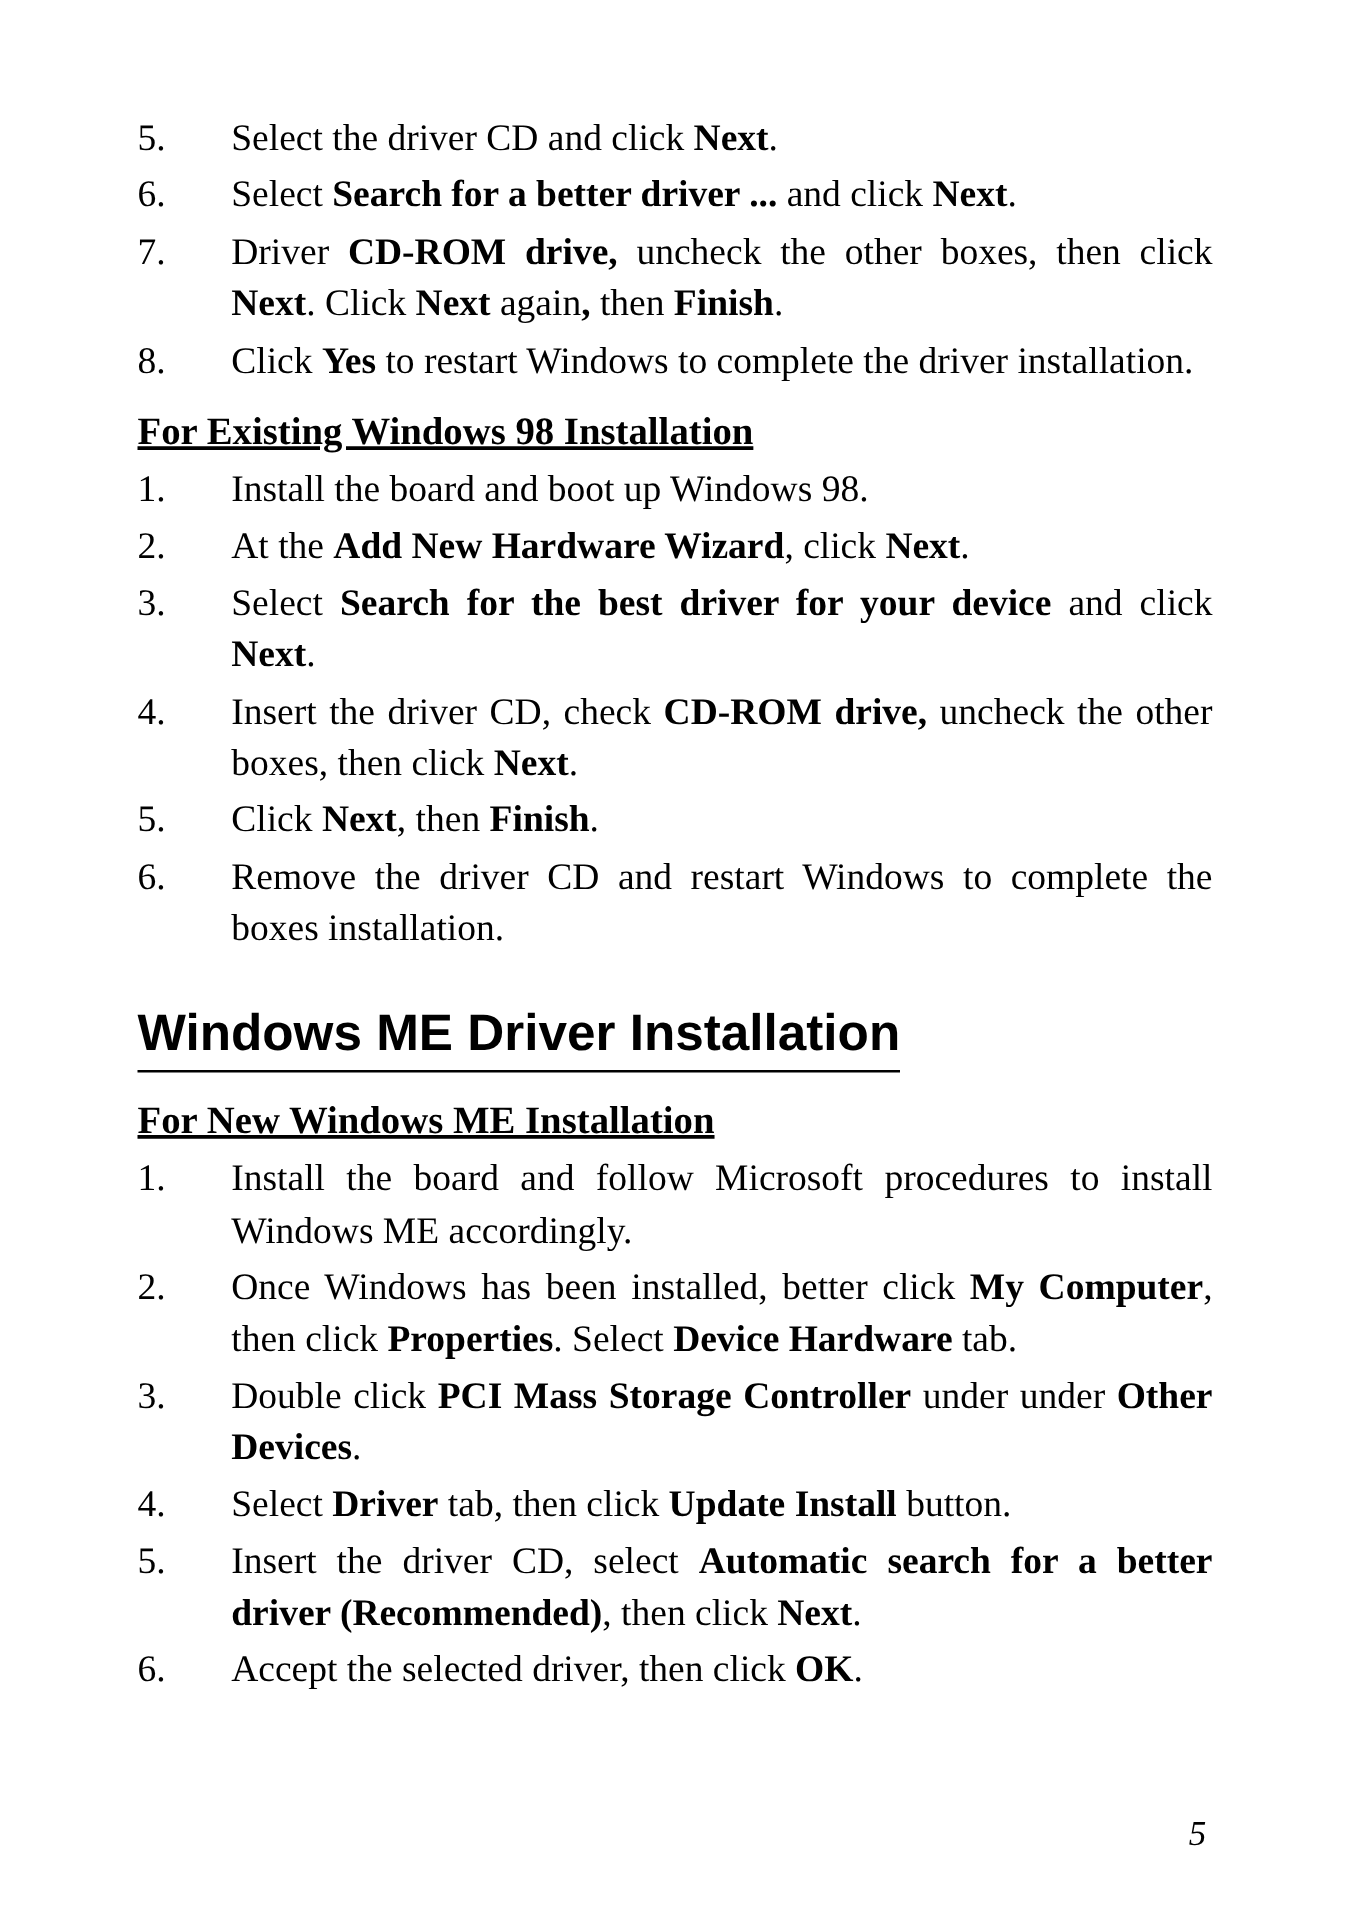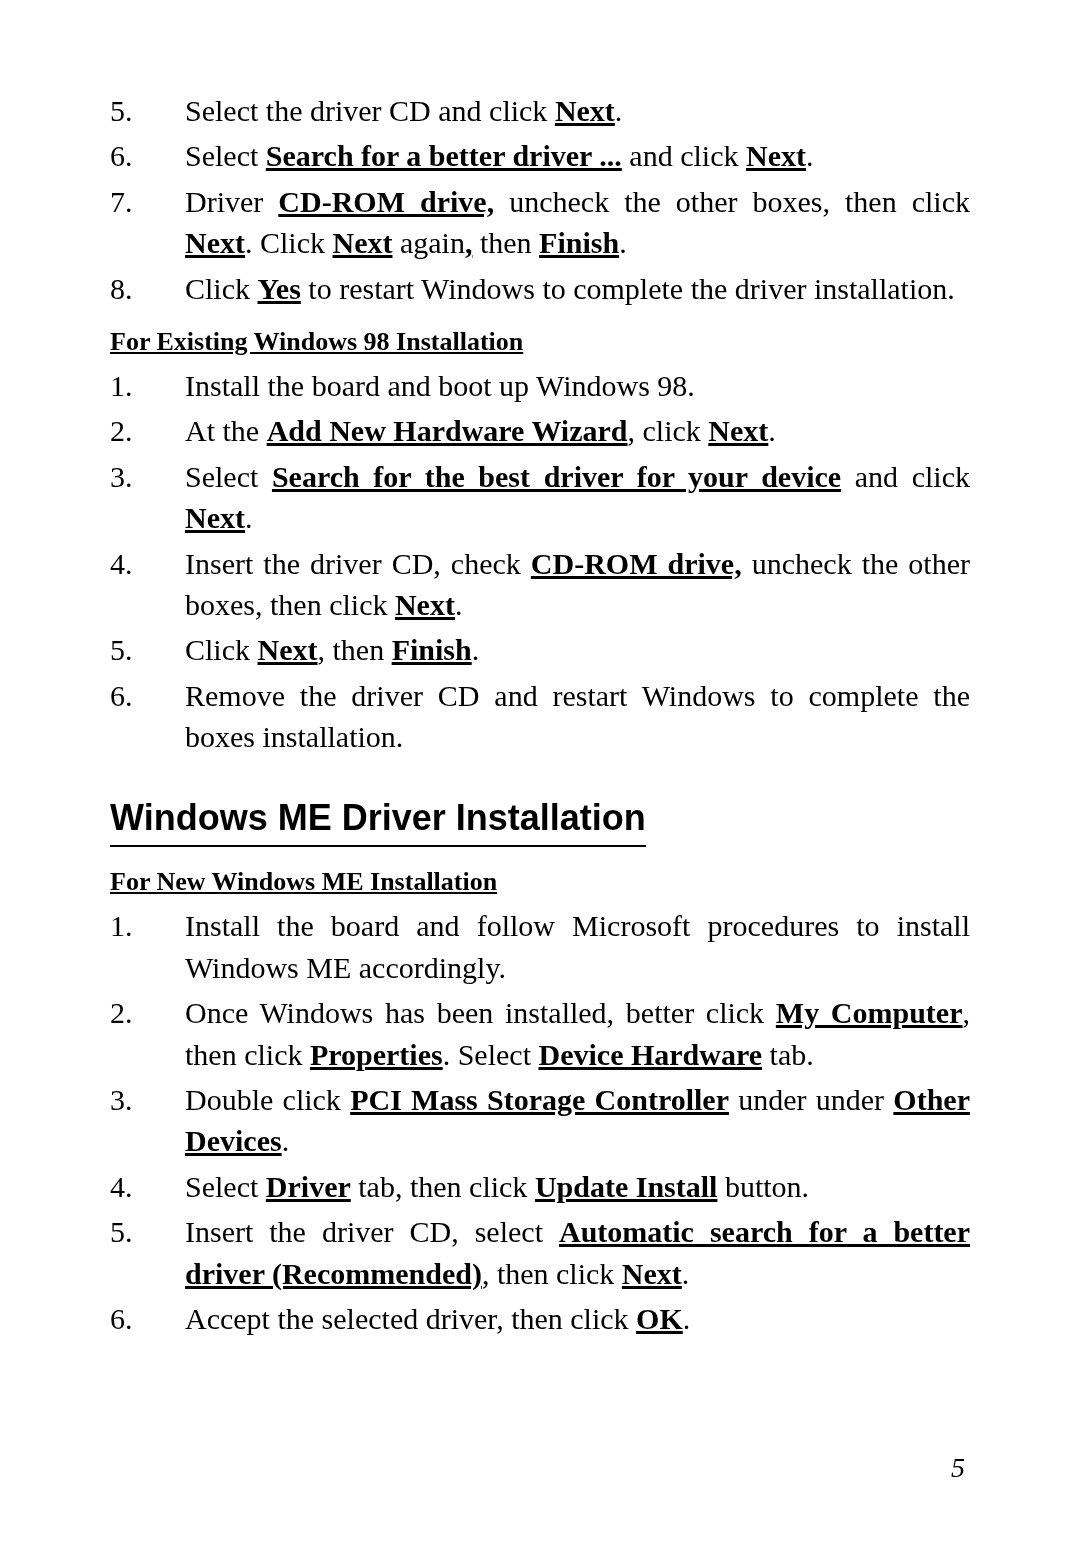--- a/index.html
+++ b/index.html
@@ -25,32 +25,31 @@
     .ol-num {
       width: 75px;
       flex-shrink: 0;
     }
     .ol-text {
       flex: 1;
       text-align: justify;
     }
     .bold {
       font-weight: bold;
-      text-decoration: underline;
     }
     .section-sub {
-      font-size: 26px;
+      font-size: 31px;
       font-weight: bold;
       text-decoration: underline;
       margin-top: 18px;
       margin-bottom: 8px;
     }
     .section-heading {
       font-family: Arial, Helvetica, sans-serif;
-      font-size: 36px;
+      font-size: 41px;
       font-weight: bold;
       margin-top: 36px;
       margin-bottom: 2px;
       padding-bottom: 6px;
       border-bottom: 2px solid #000;
       display: inline-block;
       text-align: right;
     }
     .heading-wrap {
       margin-bottom: 14px;

